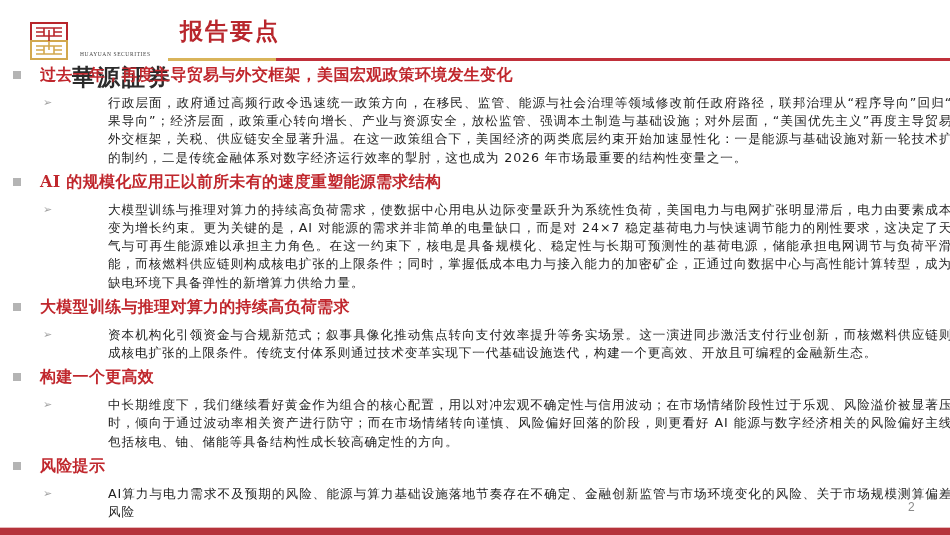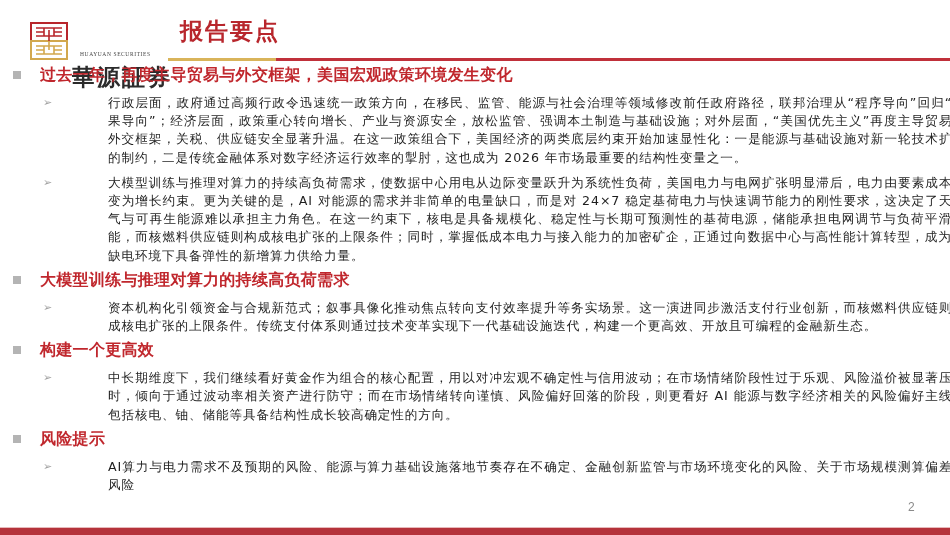--- a/index.html
+++ b/index.html
@@ -96,20 +96,24 @@
       <span class="sq"></span>
       <span class="head-text">过去一年，再度主导贸易与外交框架，美国宏观政策环境发生变化</span>
     </div>
     <div class="item">
       <span class="arrow">➢</span>
       <div class="body-text">行政层面，政府通过高频行政令迅速统一政策方向，在移民、监管、能源与社会治理等领域修改前任政府路径，联邦治理从“程序导向”回归“结果导向”；经济层面，政策重心转向增长、产业与资源安全，放松监管、强调本土制造与基础设施；对外层面，“美国优先主义”再度主导贸易与外交框架，关税、供应链安全显著升温。在这一政策组合下，美国经济的两类底层约束开始加速显性化：一是能源与基础设施对新一轮技术扩张的制约，二是传统金融体系对数字经济运行效率的掣肘，这也成为 2026 年市场最重要的结构性变量之一。</div>
     </div>
   </div>
 
   <div class="section">
+    <div class="section-head">
+      <span class="sq"></span>
+      <span class="head-text">AI 的规模化应用正以前所未有的速度重塑能源需求结构</span>
+    </div>
     <div class="item">
       <span class="arrow">➢</span>
       <div class="body-text">大模型训练与推理对算力的持续高负荷需求，使数据中心用电从边际变量跃升为系统性负荷，美国电力与电网扩张明显滞后，电力由要素成本转变为增长约束。更为关键的是，AI 对能源的需求并非简单的电量缺口，而是对 24×7 稳定基荷电力与快速调节能力的刚性要求，这决定了天然气与可再生能源难以承担主力角色。在这一约束下，核电是具备规模化、稳定性与长期可预测性的基荷电源，储能承担电网调节与负荷平滑功能，而核燃料供应链则构成核电扩张的上限条件；同时，掌握低成本电力与接入能力的加密矿企，正通过向数据中心与高性能计算转型，成为AI缺电环境下具备弹性的新增算力供给力量。</div>
     </div>
   </div>
 
   <div class="section">
     <div class="section-head">
       <span class="sq"></span>
       <span class="head-text">大模型训练与推理对算力的持续高负荷需求</span>

